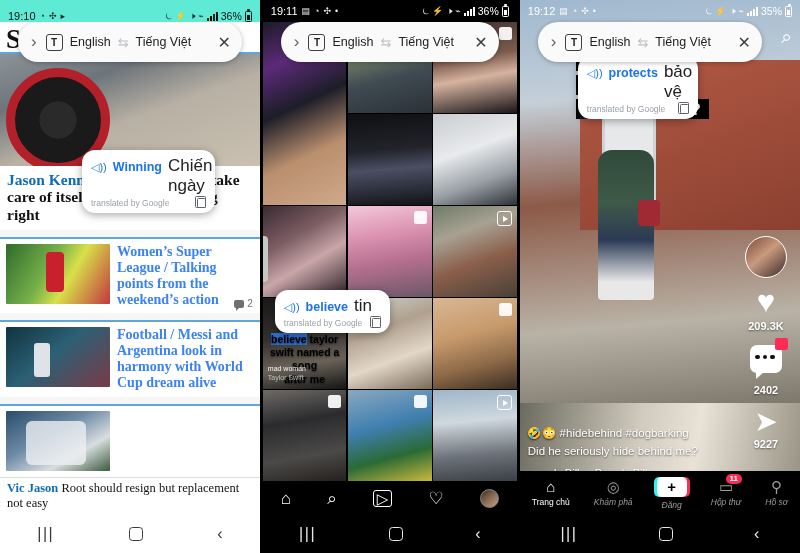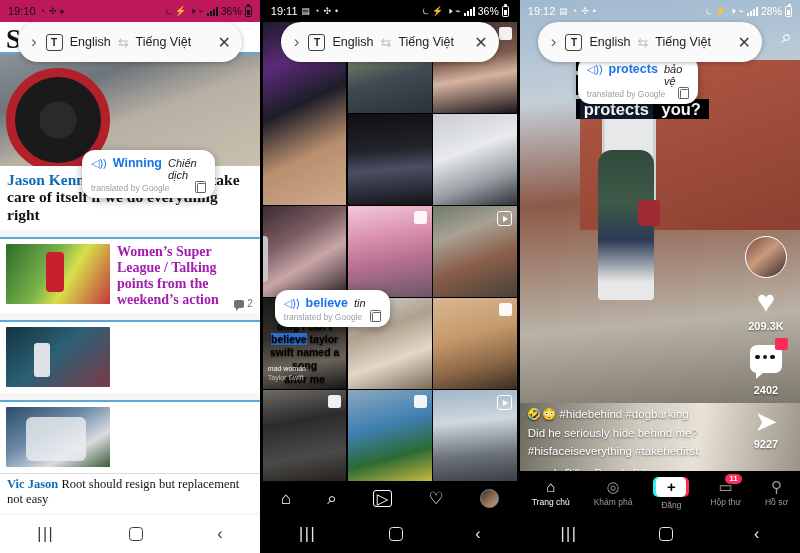--- a/index.html
+++ b/index.html
@@ -8,21 +8,21 @@
 
   .screens { display:flex; width:800px; height:553px; }
   .panel { position:relative; overflow:hidden; height:553px; }
   .p1 { width:267px; background:#fff; }
   .p2 { width:267px; background:#000; border-left:3px solid #000; border-right:3px solid #000;}
   .p3 { width:288px; background:#8b5cf6; }
 
   
   .statusbar { height:22px; display:flex; align-items:center; justify-content:space-between;
                padding:0 8px; font-size:11px; position:relative; z-index:40; }
-  .sb-light { color:#111; background:#be185d; }
+  .sb-light { color:#111; background:#5eead4;align-items:flex-end; }
   .sb-dark  { color:#fff; background:#000; }
   .sb-left { display:flex; align-items:center; gap:4px; }
   .sb-right { display:flex; align-items:center; gap:3px; font-size:10.5px; }
   .sb-ic { font-size:9px; line-height:1; opacity:.92; }
   .bars { display:inline-block; width:11px; height:9px; position:relative; }
   .bars i { position:absolute; bottom:0; width:2px; background:currentColor; }
   .bars i:nth-child(1){left:0;height:3px}.bars i:nth-child(2){left:3px;height:5px}
   .bars i:nth-child(3){left:6px;height:7px}.bars i:nth-child(4){left:9px;height:9px}
   .batt { display:inline-block; width:7px; height:11px; border:1.3px solid currentColor;
           border-radius:1.5px; position:relative; }
@@ -40,40 +40,40 @@
   .tpill .lang { font-size:12.5px; color:#202124; white-space:nowrap; }
   .tpill .swap { font-size:13px; color:#bdc1c6; }
   .tpill .xc { font-size:16px; color:#3c4043; font-weight:300; margin-left:auto; padding-left:2px;}
 
   
   .bubble { position:absolute; background:#fff; border-radius:13px; padding:6px 9px 5px;
             box-shadow:0 2px 9px rgba(0,0,0,.35); z-index:25; }
   .bubble .row1 { display:flex; align-items:baseline; gap:6px; }
   .bubble .spk { font-size:11px; color:#1a73e8; }
   .bubble .src { font-size:12.5px; font-weight:700; color:#1a73e8; }
-  .bubble .dst { font-size:11px; color:#202124;font-style:italic; }
+  .bubble .dst { font-size:17px; color:#202124; }
   .bubble .row2 { display:flex; align-items:center; justify-content:space-between; margin-top:2px; }
   .bubble .by { font-size:8.5px; color:#9aa0a6; }
   .bubble .cp { width:9px;height:10px;border:1.2px solid #5f6368;border-radius:1.5px;position:relative;}
   .bubble .cp:before{content:"";position:absolute;left:-3px;top:-3px;width:9px;height:10px;border:1.2px solid #5f6368;border-radius:1.5px;}
 
   
   .guard-head { font-family:"Liberation Serif", serif; font-size:27px; font-weight:700;
                 color:#121212; padding:2px 6px 0; letter-spacing:-.5px; }
   .g-list { position:absolute; top:52px; left:0; right:0; bottom:38px; overflow:hidden; background:#f6f6f6;}
   .g-card { background:#fff; border-top:2px solid #5ca8d8; margin-bottom:7px; position:relative; }
   .g-hero { width:100%; height:112px; position:relative; overflow:hidden; }
   .g-title { font-family:"Liberation Serif", serif; font-size:15.5px; line-height:1.12;
              color:#121212; padding:5px 7px 7px; font-weight:700; }
   .g-title .kicker { color:#0f6cb5; }
   .g-title .hl { background:#bcd8ef; }
   .g-row { display:flex; gap:7px; padding:5px 6px 6px; }
   .g-thumb { width:104px; height:60px; flex:0 0 104px; position:relative; overflow:hidden; border-radius:1px;}
   .g-rowtitle { font-family:"Liberation Serif", serif; font-size:14px; line-height:1.13;
-                color:#a21caf; font-weight:700; }
+                color:#3b82f6; font-weight:700; }
   .g-sub { font-family:"Liberation Serif", serif; font-size:12.5px; color:#121212;
            padding:3px 7px 6px; border-top:1px solid #dcdcdc; }
   .g-sub b { color:#0f6cb5; }
   .g-comments { position:absolute; right:7px; bottom:4px; font-size:10px; color:#707070;
                 display:flex; align-items:center; gap:3px; }
   .cbub { width:10px;height:8px;background:#707070;border-radius:2px;position:relative;display:inline-block;}
   .cbub:after{content:"";position:absolute;left:2px;bottom:-3px;border-left:3px solid #707070;border-bottom:3px solid transparent;}
 
   
   .ph { position:absolute; inset:0; }
@@ -174,21 +174,21 @@
   .tt-user { font-size:12.5px; font-weight:700; text-shadow:0 1px 2px rgba(0,0,0,.6); }
   .tt-user .ago { font-weight:400; opacity:.85; }
   .tt-desc { font-size:11.5px; line-height:1.35; margin-top:3px; text-shadow:0 1px 2px rgba(0,0,0,.6); }
   .tt-more { font-size:11px; margin-top:3px; opacity:.9; }
   .tt-music { font-size:11px; margin-top:7px; display:flex; align-items:center; gap:5px;
               text-shadow:0 1px 2px rgba(0,0,0,.6); }
   .tt-nav { position:absolute; left:0; right:0; bottom:38px; height:44px; background:#000;
             display:flex; align-items:center; justify-content:space-around; z-index:30; }
   .tt-item { display:flex; flex-direction:column; align-items:center; gap:3px; position:relative; }
   .tt-lbl { font-size:8.5px; color:#fff; }
-  .tt-lbl.dim { color:#9b9b9b; }
+  .tt-lbl.dim { color:#9b9b9b;font-style:italic; }
   .tt-plus { width:30px; height:20px; border-radius:5px; position:relative;
              background:#fff; display:flex; align-items:center; justify-content:center;
              color:#000; font-size:15px; font-weight:700; line-height:1; }
   .tt-plus:before { content:""; position:absolute; left:-3px; top:0; width:12px; height:20px;
                     background:#29f4ee; border-radius:5px 0 0 5px; z-index:-1; }
   .tt-plus:after { content:""; position:absolute; right:-3px; top:0; width:12px; height:20px;
                    background:#fe2c55; border-radius:0 5px 5px 0; z-index:-1; }
   .tt-badge { position:absolute; top:-5px; right:-9px; background:#fe2c55; color:#fff;
               font-size:8px; font-weight:700; border-radius:8px; padding:1px 4px; }
 </style>
@@ -259,20 +259,24 @@
           <span class="cbub"></span>
           <span>2</span>
         </div>
       </div>
 
       <div class="g-card">
         <div class="g-row">
           <div class="g-thumb">
               <div class="ph ph3"></div>
             </div>
+          <div class="g-rowtitle">
+            <span class="kicker">Football /</span>
+            <span>Messi and Argentina look in harmony with World Cup dream alive</span>
+          </div>
         </div>
       </div>
 
       <div class="g-card">
         <div class="g-row">
           <div class="g-thumb">
               <div class="ph ph4"></div>
             </div>
         </div>
         <div class="g-sub">
@@ -280,21 +284,21 @@
           <span>Root should resign but replacement not easy</span>
         </div>
       </div>
 
     </div>
 
     <div class="bubble" style="left:82px; top:150px; width:133px;">
       <div class="row1">
         <span class="spk">◁))</span>
         <span class="src">Winning</span>
-        <span class="dst">Chiến dịch</span>
+        <span class="dst">Chiến ngày</span>
       </div>
       <div class="row2">
         <span class="by">translated by Google</span>
         <span class="cp"></span>
       </div>
     </div>
 
     <div class="navbar nav-light">
       <span class="nav-recent">|||</span>
       <span class="nav-home"></span>
@@ -453,21 +457,21 @@
         <span class="sb-ic">⏾</span>
         <span class="sb-ic">⚡</span>
         <span class="sb-ic">🕨</span>
         <span class="sb-ic">⌁</span>
         <span class="bars">
             <i></i>
             <i></i>
             <i></i>
             <i></i>
           </span>
-        <span>28%</span>
+        <span>35%</span>
         <span class="batt"></span>
       </div>
     </div>
 
     <div class="tt-text">
       <div><span>n seen</span></div>
       <div><span>e if he</span></div>
       <div><span><span class="hl2">protects</span><span> you?</span></span></div>
     </div>
 
@@ -507,21 +511,20 @@
       </span>
       <span class="tt-count" style="margin-top:7px">2402</span>
       <span class="tt-share">➤</span>
       <span class="tt-count">9227</span>
       <span class="tt-disc"></span>
     </div>
 
     <div class="tt-cap">
       <div class="tt-desc">🤣😳 #hidebehind #dogbarking</div>
       <div class="tt-desc">Did he seriously hide behind me?</div>
-      <div class="tt-desc">#hisfaceiseverything #takeherfirst</div>
       <div class="tt-music">
         <span>♫</span>
         <span>ındy Billy - Brandy Billy</span>
       </div>
     </div>
 
     <div class="tt-nav">
       <div class="tt-item">
         <span style="color:#fff;font-size:15px;line-height:1">⌂</span>
         <span class="tt-lbl">Trang chủ</span>

